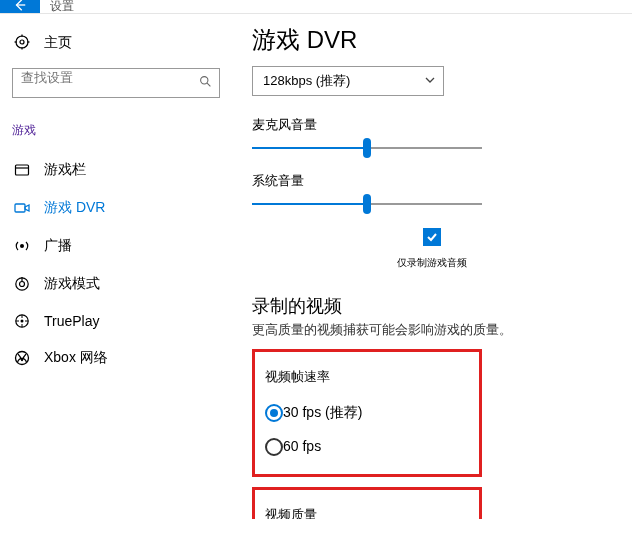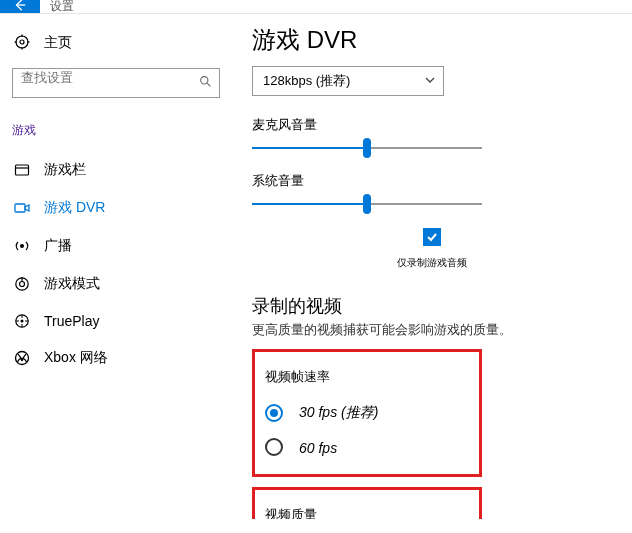--- a/index.html
+++ b/index.html
@@ -193,25 +193,24 @@
     padding: 16px 10px 10px 10px;
     margin-top: 10px;
     width: 230px;
   }
   .subsection-title {
     font-size: 13px;
     margin-bottom: 10px;
   }
   .radio-row {
     display: flex;
-    align-items: flex-end;
-    gap: 16px;
+    align-items: flex-start;
+    gap: 0;
     padding: 8px 0;
     font-size: 14px;
-    font-style: italic;
   }
   .radio {
     width: 18px;
     height: 18px;
     border: 2px solid #333;
     border-radius: 50%;
     display: inline-flex;
     align-items: center;
     justify-content: center;
     flex-shrink: 0;

